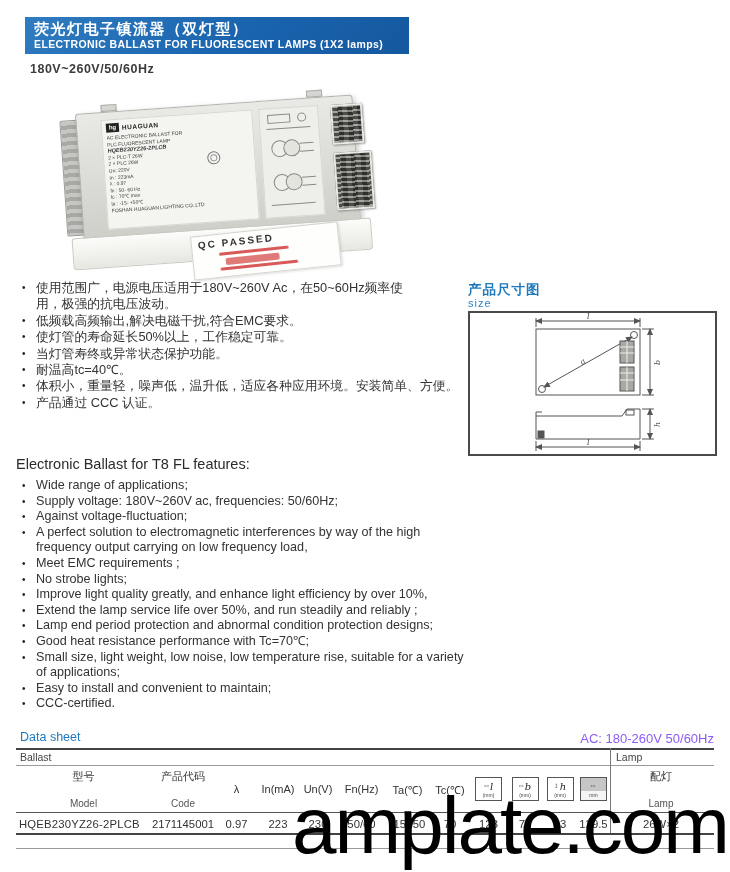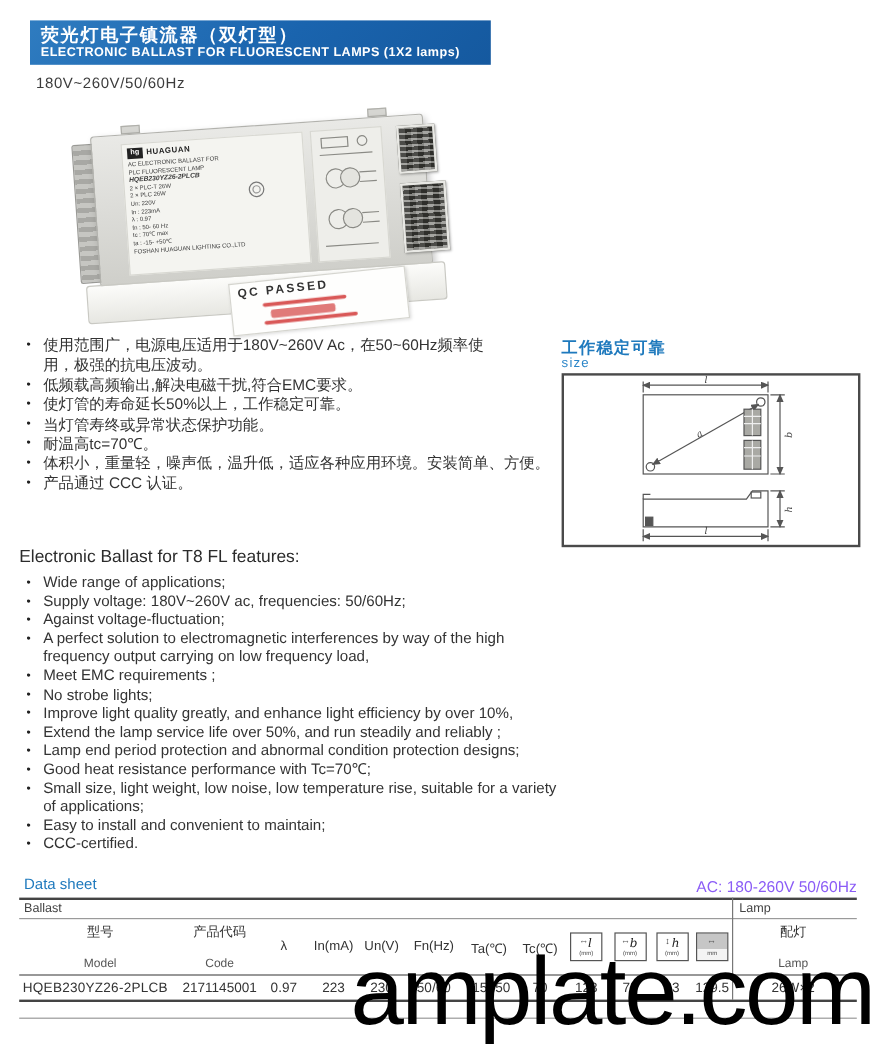--- a/index.html
+++ b/index.html
@@ -4,21 +4,21 @@
 <style>
   * { margin:0; padding:0; box-sizing:border-box; }
   body { background:#fff; font-family:"Liberation Sans", sans-serif; }
   .page { position:relative; width:730px; height:872px; background:#fff; overflow:hidden; }
 
   
   .band { position:absolute; left:25px; top:17px; width:384px; height:37px;
           background:linear-gradient(135deg,#2f7cc0 0%, #1a64ae 55%, #15599f 100%); }
   .band-zh { position:absolute; left:9px; top:3px; font-size:15px; font-weight:bold; color:#fff; letter-spacing:1.5px; white-space:nowrap; }
   .band-en { position:absolute; left:9px; top:21px; font-size:10.5px; font-weight:bold; color:#fff; letter-spacing:0.4px; white-space:nowrap; }
-  .voltline { position:absolute; left:30px; top:62px; font-size:12.5px; color:#3c3c3c; letter-spacing:0.5px; }
+  .voltline { position:absolute; left:30px; top:62px; font-size:12.5px; color:#3c3c3c; letter-spacing:0.5px;font-weight:bold; }
 
   
   .photo { position:absolute; left:60px; top:92px; width:330px; height:182px; }
   .device { position:absolute; left:16px; top:12px; width:286px; height:156px; transform:rotate(-4deg); }
   .fin { position:absolute; left:-12px; top:6px; width:20px; height:116px;
          background:repeating-linear-gradient(180deg,#c6c6c2 0 4px,#a8a8a4 4px 8px);
          border:1px solid #9a9a96; border-radius:2px; }
   .dev-body { position:absolute; left:4px; top:0; width:278px; height:126px;
               background:linear-gradient(180deg,#e9e9e6,#cfcfca);
               border:1px solid #b2b2ad; border-radius:3px; box-shadow:2px 3px 6px rgba(0,0,0,.22); }
@@ -187,33 +187,33 @@
       <div class="li">
       <span class="dot">•</span>
       <span class="txt">使灯管的寿命延长50%以上，工作稳定可靠。</span>
     </div>
       <div class="li">
       <span class="dot">•</span>
       <span class="txt">当灯管寿终或异常状态保护功能。</span>
     </div>
       <div class="li">
       <span class="dot">•</span>
-      <span class="txt">耐温高tc=70℃。</span>
+      <span class="txt">耐温高tc=40℃。</span>
     </div>
       <div class="li">
       <span class="dot">•</span>
       <span class="txt">体积小，重量轻，噪声低，温升低，适应各种应用环境。安装简单、方便。</span>
     </div>
       <div class="li">
       <span class="dot">•</span>
       <span class="txt">产品通过 CCC 认证。</span>
     </div>
     </div>
 
-  <div class="size-title">工作稳定可靠</div>
+  <div class="size-title">产品尺寸图</div>
   <div class="size-sub">size</div>
   <div class="size-box">
     <svg width="245" height="141" viewBox="0 0 245 141">
       <defs>
         <marker id="ar" markerWidth="7" markerHeight="6" refX="6" refY="3" orient="auto-start-reverse">
           <path d="M0,0 L7,3 L0,6 z" fill="#555"></path>
         </marker>
       </defs>
       <g stroke="#555" fill="none" stroke-width="1">
 

